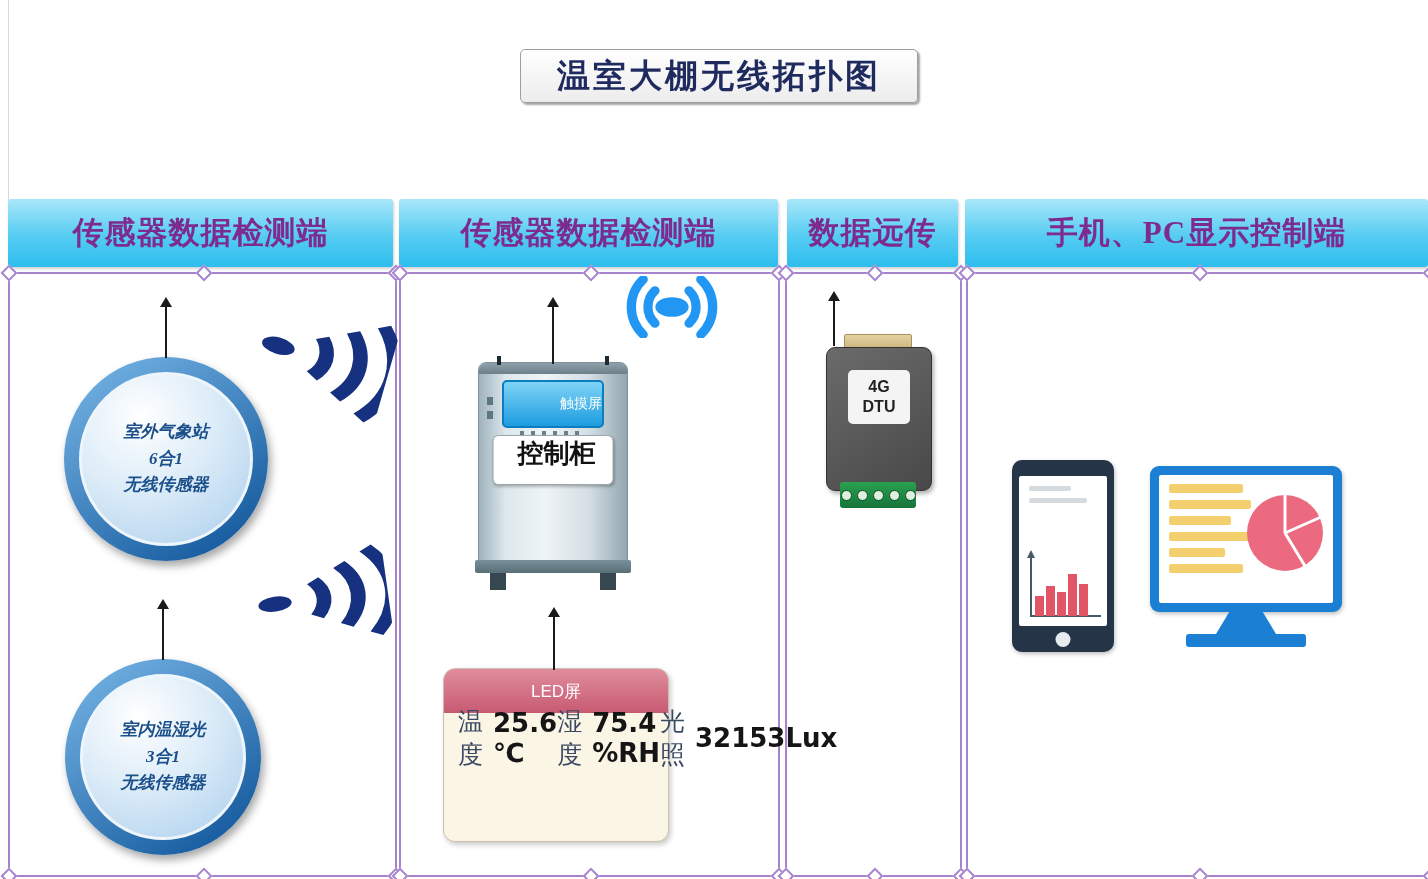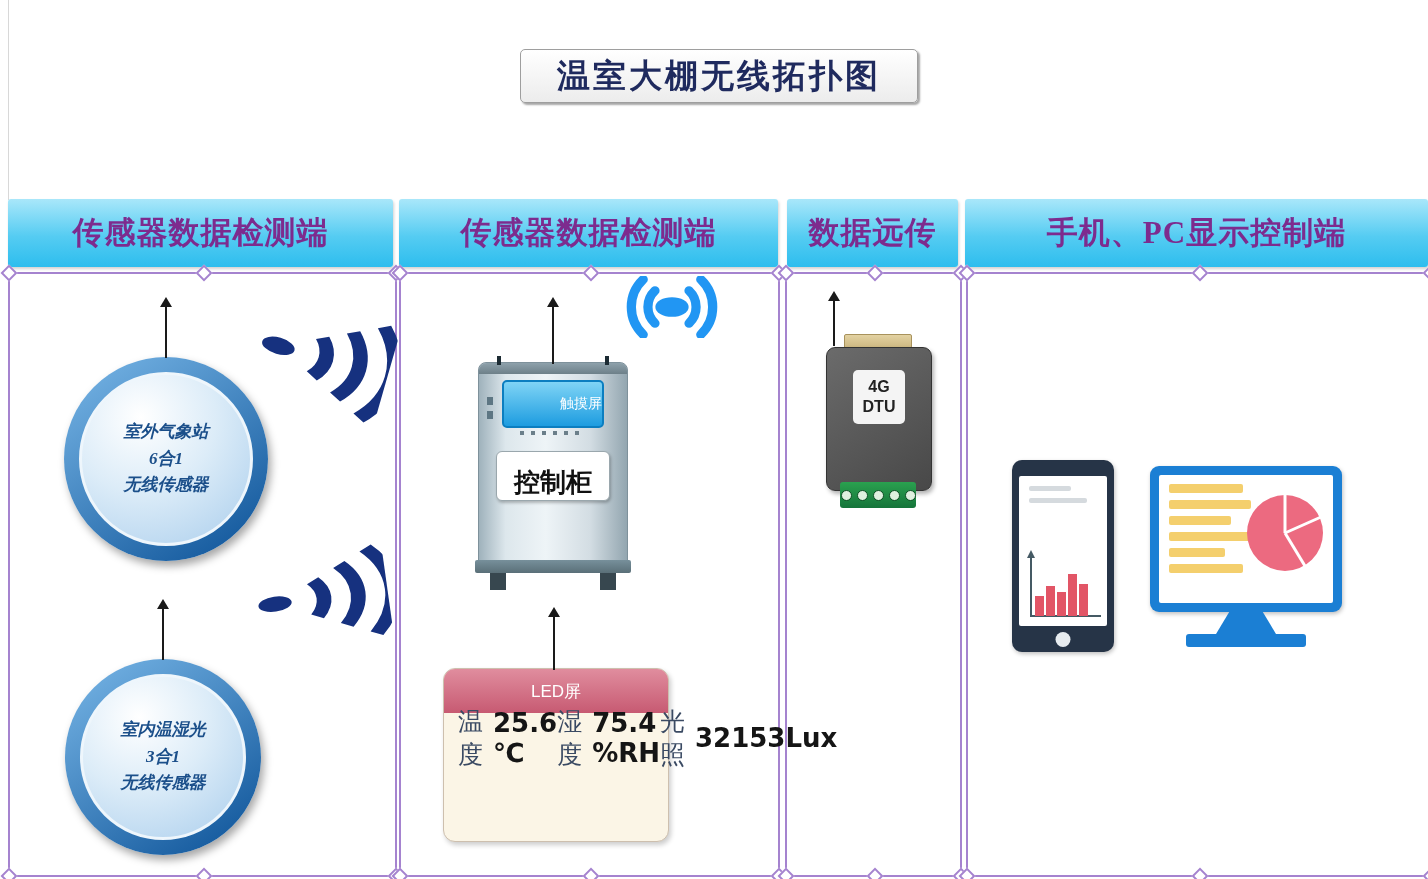--- a/index.html
+++ b/index.html
@@ -63,23 +63,23 @@
   .cab-bolt { position:absolute; top:-7px; width:4px; height:9px; background:#1c2b33; }
   .bolt-l{left:18px} .bolt-r{right:18px}
   .cab-screen { position:absolute; top:17px; left:50%; transform:translateX(-50%); width:98px; height:44px;
     background:linear-gradient(#7fd4f6,#1d9ce0); border:2px solid #0b7ec0; border-radius:5px;
     display:flex; align-items:center; justify-content:flex-end; }
   .cab-screen span { color:#fff; font-size:14px; }
   .cab-vents { position:absolute; top:68px; left:50%; transform:translateX(-50%); width:66px; height:4px;
     background:repeating-linear-gradient(90deg,#6b7f8a 0 4px, transparent 4px 11px); }
   .cab-ind { position:absolute; left:8px; width:6px; height:8px; background:#5d7683; }
   .i1{top:34px} .i2{top:48px}
-  .cab-label { position:absolute; top:88px; left:50%; transform:translateX(-50%); width:112px; height:48px;
+  .cab-label { position:absolute; top:72px; left:50%; transform:translateX(-50%); width:112px; height:48px;
     background:#fff; border:1px solid #9aa7ad; border-radius:6px; box-shadow:1px 2px 3px rgba(0,0,0,.25);
-    display:flex; align-items:flex-end; justify-content:center; }
+    display:flex; align-items:flex-start; justify-content:center;padding-left:7px; }
   .cab-label span { font-family:"Liberation Serif",serif; font-size:26px; font-weight:bold; color:#111; }
   .cab-base { position:absolute; left:-3px; right:-3px; top:198px; height:13px; background:linear-gradient(#77909b,#5a6f78); border-radius:2px; }
   .cab-leg { position:absolute; top:211px; width:16px; height:17px; background:#37474f; }
   .leg-l{left:12px} .leg-r{right:12px}
 
   .led { position:absolute; left:443px; top:668px; width:224px; height:172px; border-radius:12px;
     background:#fbf5e6; border:1px solid #cdbfae; box-shadow:2px 3px 5px rgba(0,0,0,.2); z-index:1; }
   .led-header { height:44px; border-radius:11px 11px 0 0; background:linear-gradient(#e08d9e,#c75a72);
     display:flex; align-items:center; justify-content:center; }
   .led-header span { color:#fff; font-size:17px; }
@@ -87,21 +87,21 @@
   .led-row { display:flex; align-items:center; gap:10px; height:39px; }
   .led-label { font-family:"Liberation Serif",serif; font-size:25px; color:#3a4a63; }
   .led-value { font-family:"DejaVu Sans",sans-serif; font-size:26px; font-weight:bold; color:#151515; }
 
   .dtu { position:absolute; left:826px; top:334px; width:104px; height:180px; z-index:1; }
   .dtu-conn { position:absolute; top:0; left:50%; transform:translateX(-50%); width:66px; height:15px;
     background:linear-gradient(#e3d2a2,#c9b37b); border:1px solid #a8925c; border-radius:2px; }
   .dtu-body { position:absolute; top:13px; left:0; width:104px; height:142px;
     background:linear-gradient(145deg,#6b6b6b,#484848); border-radius:9px; border:1px solid #333;
     box-shadow:2px 3px 4px rgba(0,0,0,.3); }
-  .dtu-label { position:absolute; top:22px; left:50%; transform:translateX(-50%); width:52px; height:54px;
+  .dtu-label { position:absolute; top:22px; left:50%; transform:translateX(-50%); width:62px; height:54px;
     background:#f4f4f4; border-radius:5px; display:flex; flex-direction:column; align-items:center; justify-content:center; }
   .dtu-label span { font-size:16px; font-weight:bold; color:#222; line-height:1.25; }
   .dtu-green { position:absolute; top:148px; left:50%; transform:translateX(-50%); width:76px; height:26px;
     background:linear-gradient(#2aa14f,#15743a); border-radius:3px; display:flex; align-items:center; justify-content:center; gap:5px; }
   .dtu-dot { width:9px; height:9px; border-radius:50%; background:#dff0df; border:1px solid #0c4f24; }
 
   .phone { position:absolute; left:1012px; top:460px; width:102px; height:192px; background:#263447;
     border-radius:10px; box-shadow:1px 2px 4px rgba(0,0,0,.25); z-index:1; }
   .phone-screen { position:absolute; top:16px; left:7px; right:7px; bottom:26px; background:#fff; border-radius:2px; overflow:hidden; }
   .ph-line { position:absolute; left:10px; height:5px; background:#d5dade; border-radius:2px; }

